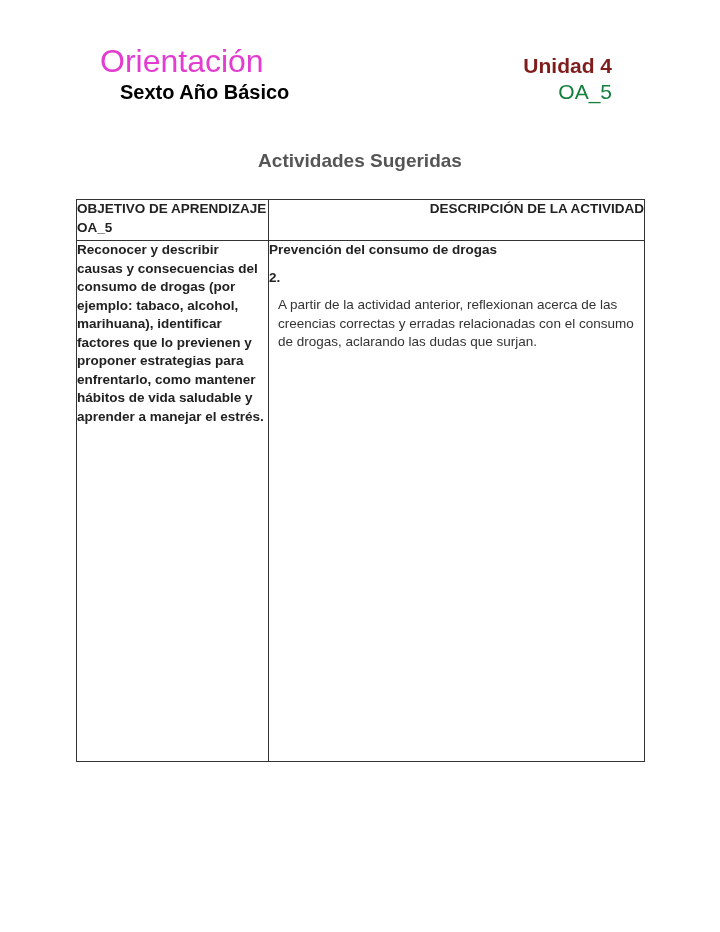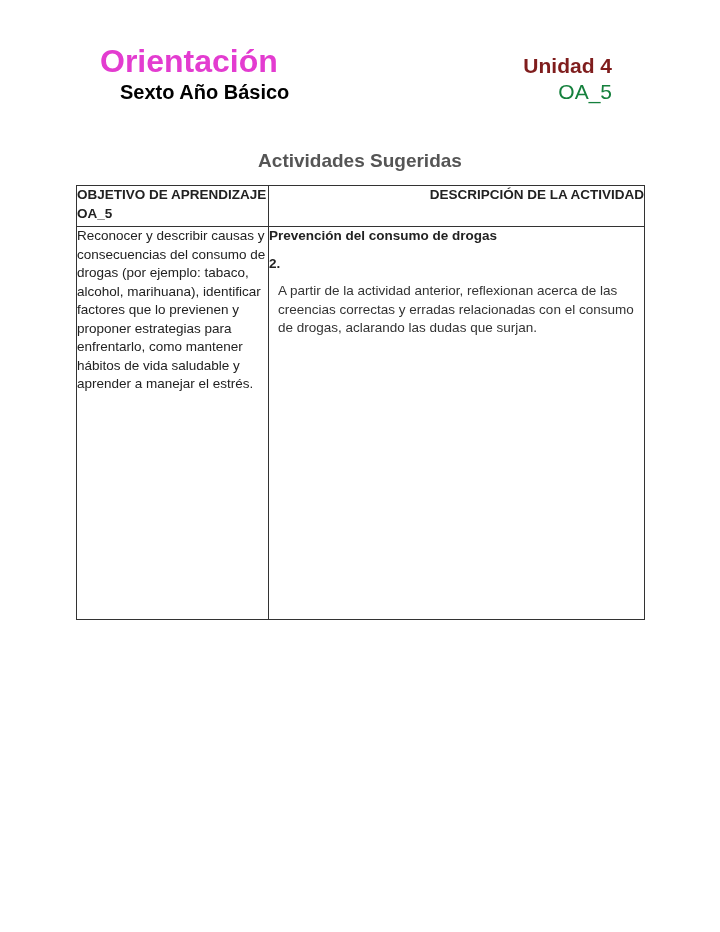--- a/index.html
+++ b/index.html
@@ -12,21 +12,21 @@
       height: 932px;
       position: relative;
       overflow: hidden;
       font-family: "Liberation Sans", sans-serif;
     }
     .subject {
       position: absolute;
       left: 100px;
       top: 42px;
       font-size: 32px;
-      font-weight: bold;
+      font-weight: normal;
       color: #e33cd0;
       line-height: 38px;
       margin: 0;
     }
     .grade {
       position: absolute;
       left: 100px;
       top: 80px;
       font-size: 20px;
       font-weight: bold;
@@ -62,21 +62,21 @@
       text-align: center;
       font-size: 19px;
       font-weight: bold;
       color: #555555;
       line-height: 24px;
       margin: 0;
     }
     table.activities {
       position: absolute;
       left: 76px;
-      top: 185px;
+      top: 199px;
       width: 568px;
       border-collapse: collapse;
       table-layout: fixed;
       border-radius: 29px;
     }
     table.activities th,
     table.activities td {
       border: 1.3px solid #333333;
       vertical-align: top;
       font-size: 13.5px;
@@ -92,23 +92,23 @@
       padding: 3px 6px 6px 7px;
       height: 41px;
       box-sizing: border-box;
     }
     th.h2 {
       text-align: right;
       font-weight: bold;
       padding: 3px 6px 6px 6px;
     }
     td.objective {
-      font-weight: normal;
+      font-weight: bold;
       padding: 2px 4px 0 7px;
-      height: 393px;
+      height: 521px;
       box-sizing: border-box;
       line-height: 18.8px;
       font-size: 13.8px;
     }
     td.description {
       padding: 2px 8px 0 6px;
     }
     .act-title {
       font-weight: bold;
       margin: 0 0 9px 0;

